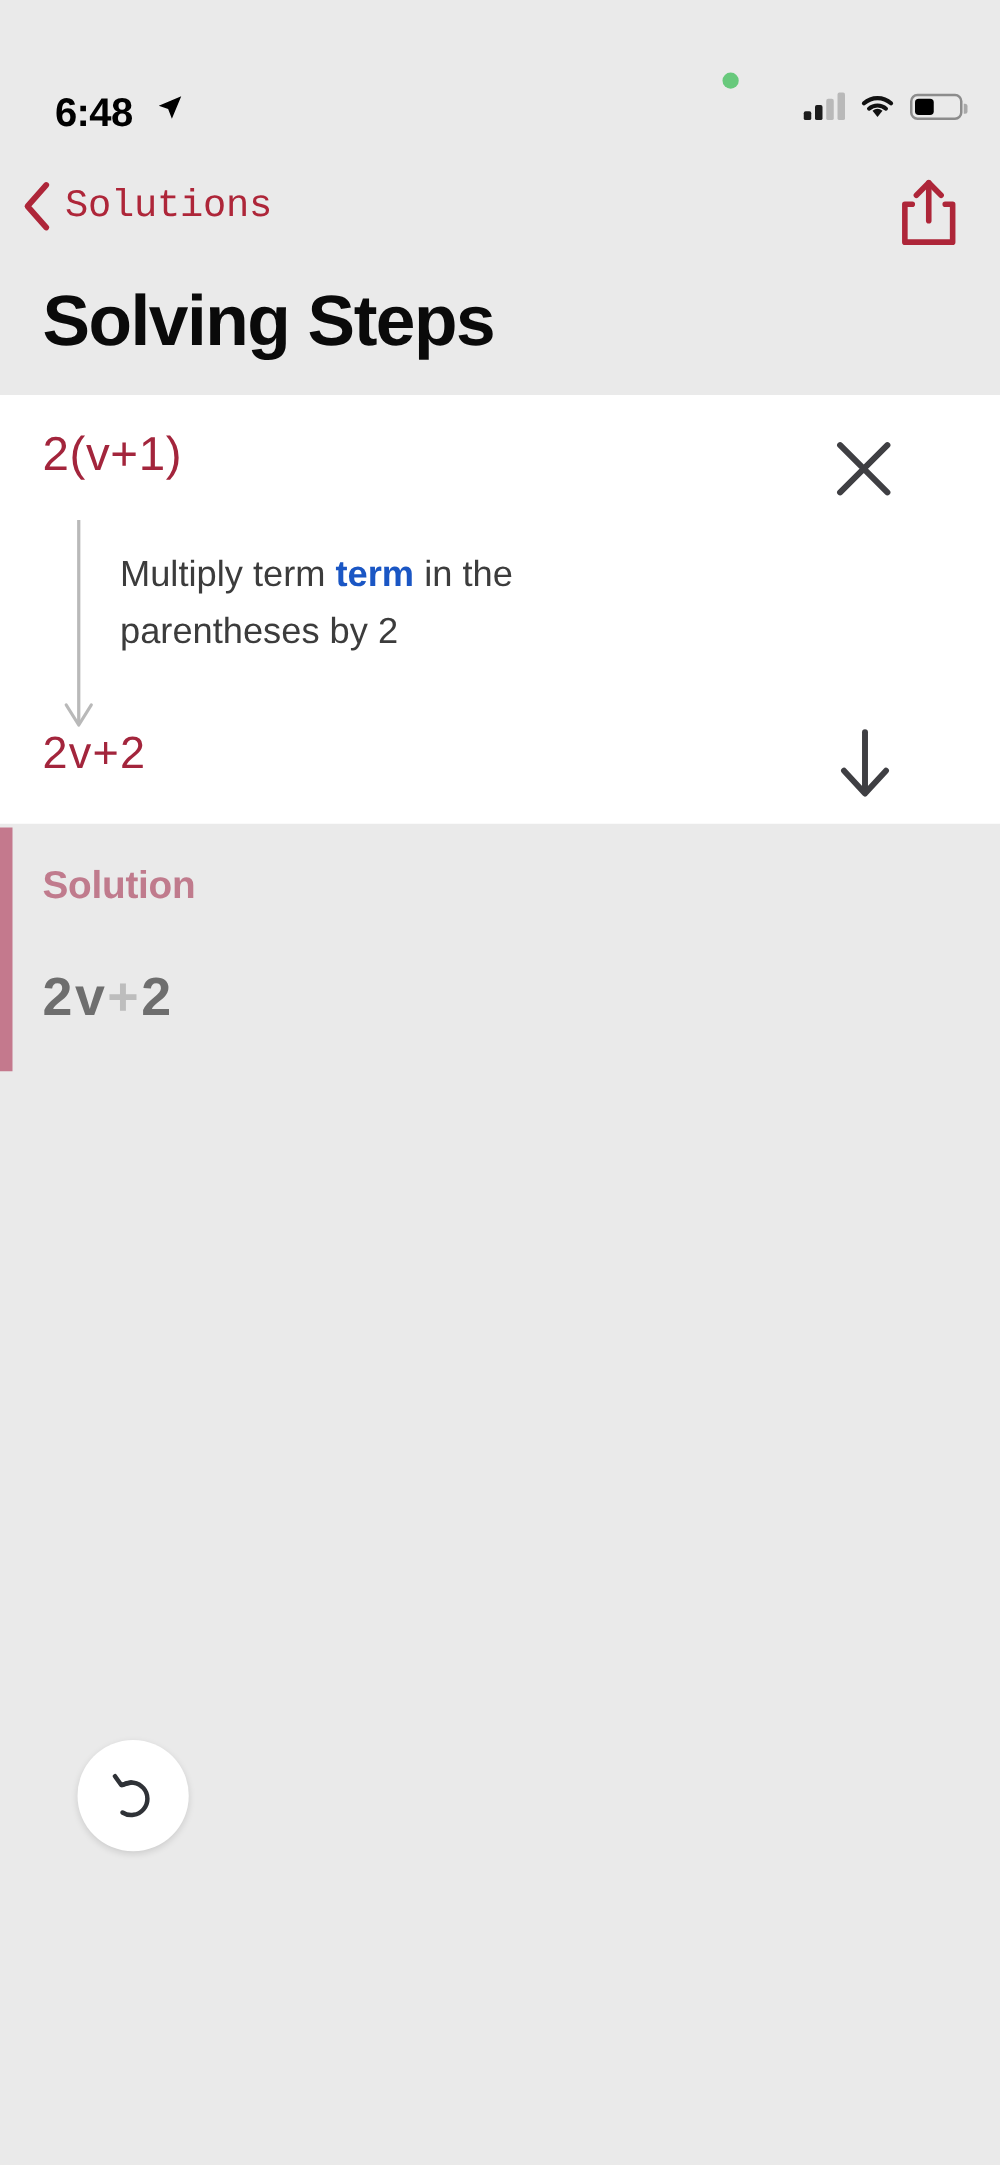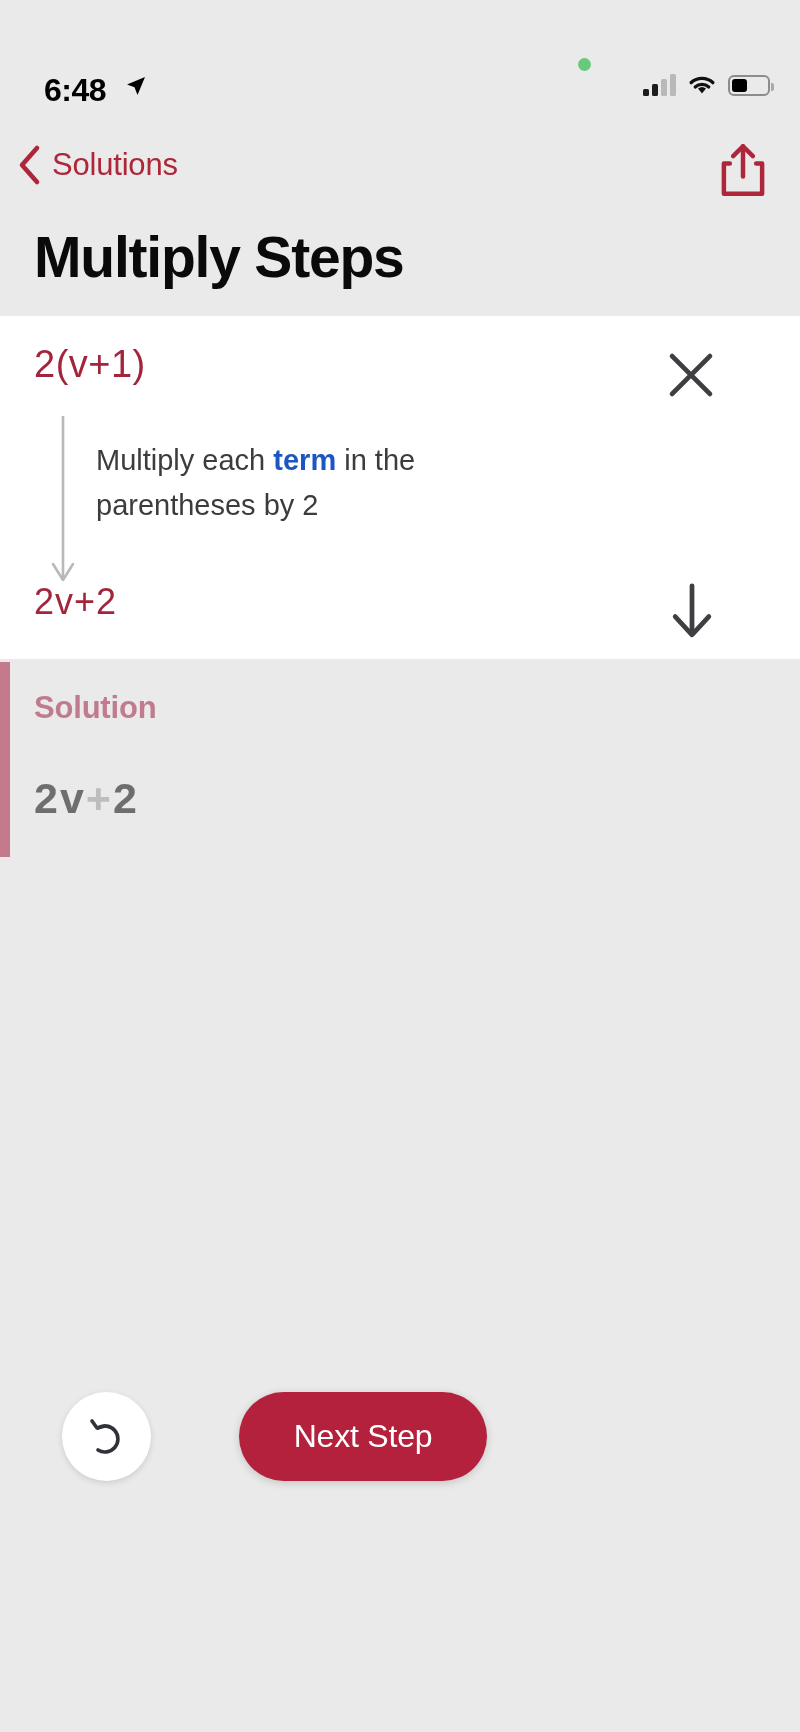--- a/index.html
+++ b/index.html
@@ -79,21 +79,21 @@
     width: 40%;
     background: #000;
     border-radius: 3px;
     display: block;
   }
 
   
   .nav-bar {
     position: absolute;
     top: 92px; left: 0;
-    width: 800px; height: 80px;
+    width: 800px; height: 80px; font-family: Liberation Mono, monospace;
   }
   .back-btn {
     position: absolute;
     left: 16px; top: 8px;
     display: flex;
     align-items: center;
     gap: 10px;
     cursor: pointer;
   }
   .back-label {
@@ -280,37 +280,37 @@
       </svg>
       <span class="back-label">Solutions</span>
     </div>
     <svg class="share-btn" viewBox="0 0 40 44">
       <path d="M20 4 L20 27" stroke="#ae2639" stroke-width="3.4" fill="none" stroke-linecap="round"></path>
       <path d="M12.5 11.5 L20 4 L27.5 11.5" stroke="#ae2639" stroke-width="3.4" fill="none" stroke-linecap="round" stroke-linejoin="round"></path>
       <path d="M10 17 L5.5 17 L5.5 40 L34.5 40 L34.5 17 L30 17" stroke="#ae2639" stroke-width="3.4" fill="none" stroke-linecap="round" stroke-linejoin="round"></path>
     </svg>
   </div>
 
-  <div class="page-title">Multiply Steps</div>
+  <div class="page-title">Solving Steps</div>
 
   <div class="step-card">
 
     <div class="step-expr">2(v+1)</div>
 
     <svg class="close-btn" viewBox="0 0 40 40">
       <path d="M6 6 L34 34 M34 6 L6 34" stroke="#3f3f43" stroke-width="3.6" stroke-linecap="round"></path>
     </svg>
 
     <svg class="step-arrow" viewBox="0 0 30 170">
       <path d="M15 0 L15 162" stroke="#b9b9b9" stroke-width="2.6" fill="none"></path>
       <path d="M5 148 L15 164 L25 148" stroke="#b9b9b9" stroke-width="2.6" fill="none" stroke-linecap="round" stroke-linejoin="round"></path>
     </svg>
 
     <div class="step-explain">
-      <span>Multiply each </span><span class="link">term</span><span> in the parentheses by 2</span>
+      <span>Multiply term </span><span class="link">term</span><span> in the parentheses by 2</span>
     </div>
 
     <div class="step-result">2v+2</div>
 
     <svg class="down-btn" viewBox="0 0 36 40">
       <path d="M18 2 L18 36" stroke="#3f3f43" stroke-width="3.4" fill="none" stroke-linecap="round"></path>
       <path d="M6 24 L18 37 L30 24" stroke="#3f3f43" stroke-width="3.4" fill="none" stroke-linecap="round" stroke-linejoin="round"></path>
     </svg>
   </div>
 
@@ -322,16 +322,15 @@
     </div>
   </div>
 
   <div class="undo-btn">
     <svg width="44" height="44" viewBox="0 0 44 44">
       <path d="M13 13 A13 13 0 1 1 13 35" stroke="#2f3237" stroke-width="3.6" fill="none" stroke-linecap="round"></path>
       <path d="M7 6 L12 13 L20 11" stroke="#2f3237" stroke-width="3.6" fill="none" stroke-linecap="round" stroke-linejoin="round"></path>
     </svg>
   </div>
 
-  <button class="next-btn">Next Step</button>
 
   <div class="home-indicator"></div>
 </div>
 
 </body></html>

